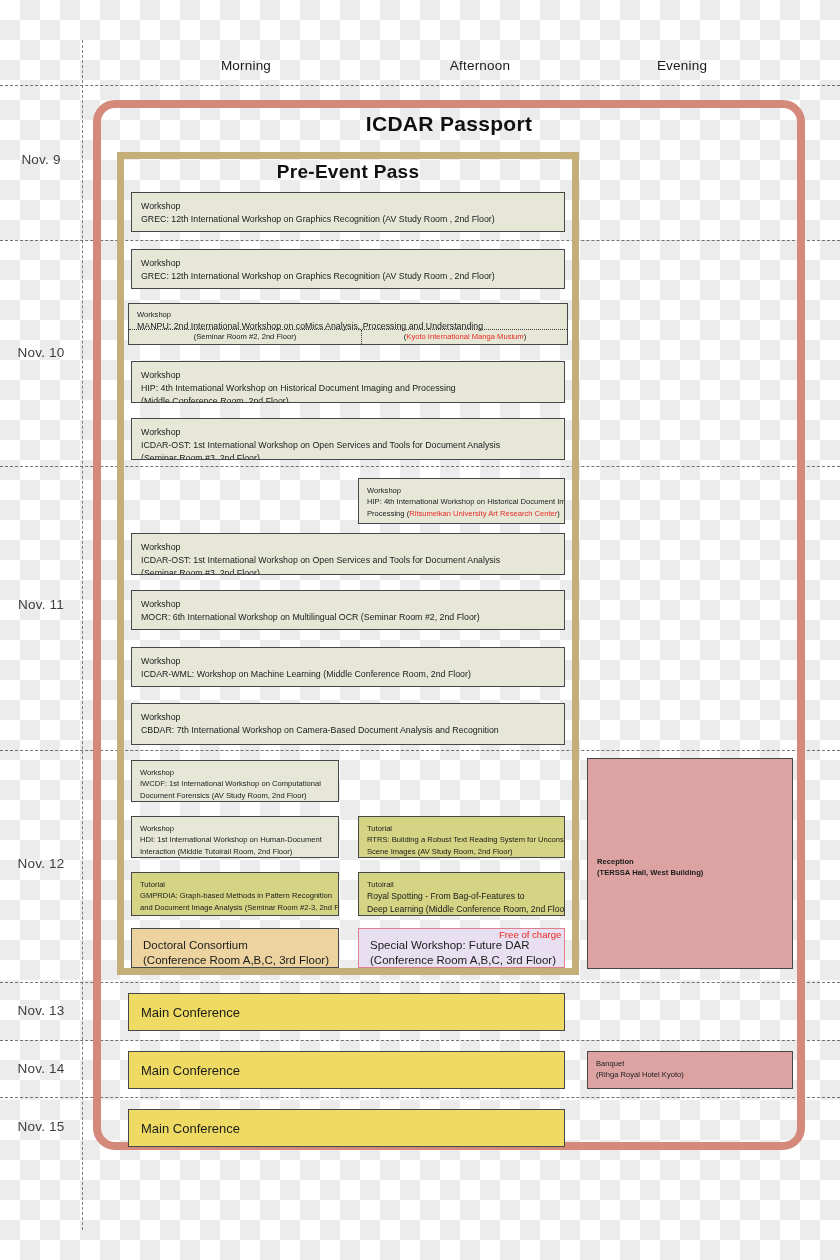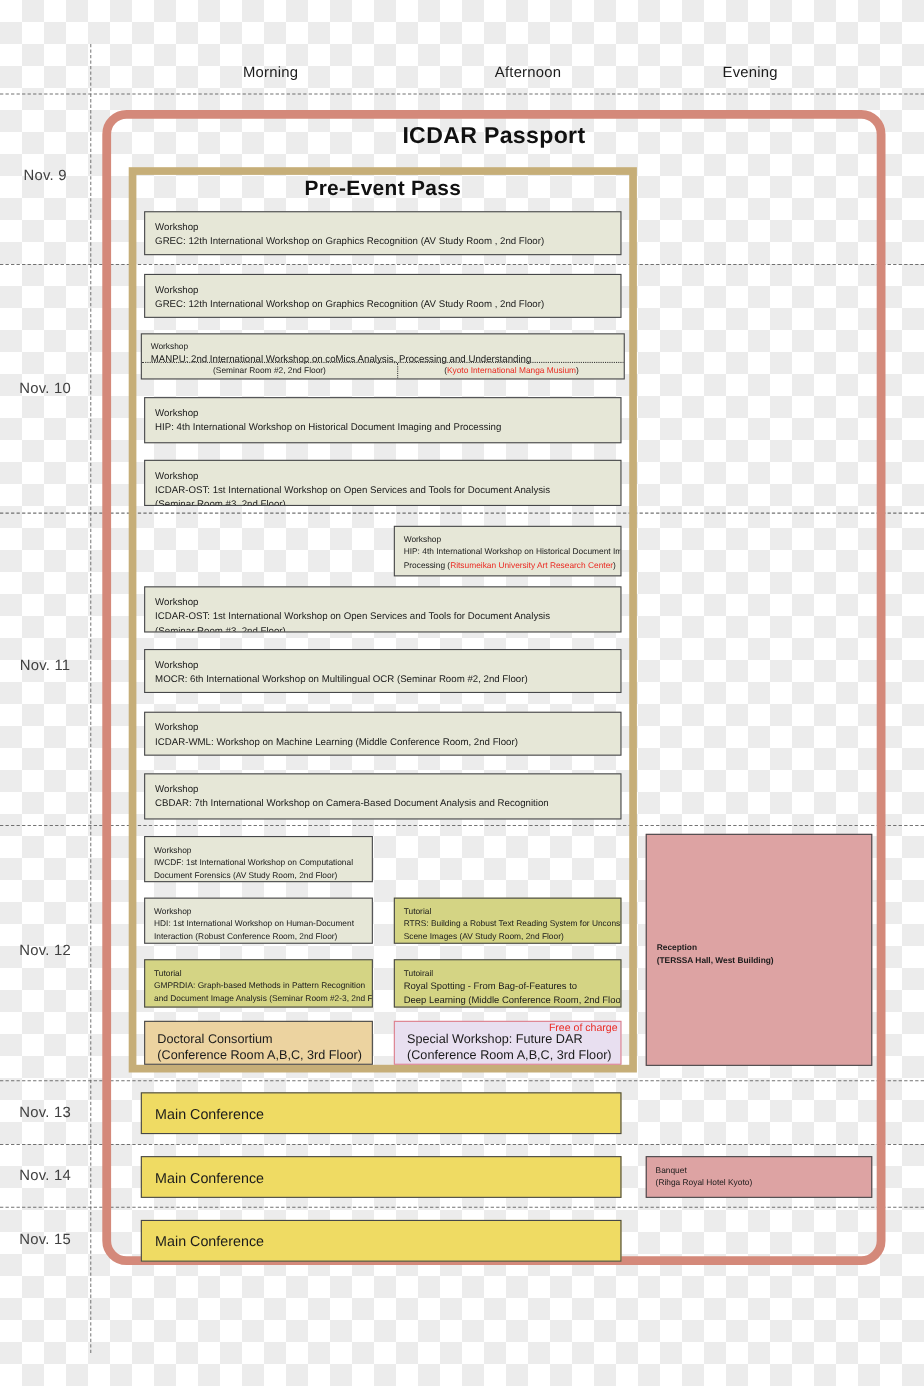--- a/index.html
+++ b/index.html
@@ -134,20 +134,21 @@
     </div>
     <div class="half" style="left:232px;width:208px;">
       <span>(</span><span class="red">Kyoto International Manga Musium</span><span>)</span>
     </div>
   </div>
 </div>
 
 <div class="box ws t-md" style="left:131px;top:361px;width:434px;height:42px;">
   <span class="ln">Workshop</span>
   <span class="ln">HIP: 4th International Workshop on Historical Document Imaging and Processing</span>
+  <span class="ln">(Middle Conference Room, 2nd Floor)</span>
 </div>
 
 <div class="box ws t-md" style="left:131px;top:418px;width:434px;height:42px;">
   <span class="ln">Workshop</span>
   <span class="ln">ICDAR-OST: 1st International Workshop on Open Services and Tools for Document Analysis</span>
   <span class="ln">(Seminar Room #3, 2nd Floor)</span>
 </div>
 
 <div class="box ws t-sm" style="left:358px;top:478px;width:207px;height:46px;">
   <span class="ln">Workshop</span>
@@ -178,21 +179,21 @@
 
 <div class="box ws t-sm" style="left:131px;top:760px;width:208px;height:42px;">
   <span class="ln">Workshop</span>
   <span class="ln">IWCDF: 1st International Workshop on Computational</span>
   <span class="ln">Document Forensics (AV Study Room, 2nd Floor)</span>
 </div>
 
 <div class="box ws t-sm" style="left:131px;top:816px;width:208px;height:42px;">
   <span class="ln">Workshop</span>
   <span class="ln">HDI: 1st International Workshop on Human-Document</span>
-  <span class="ln">Interaction (Robust Conference Room, 2nd Floor)</span>
+  <span class="ln">Interaction (Middle Tutoirail Room, 2nd Floor)</span>
 </div>
 
 <div class="box tut t-sm" style="left:358px;top:816px;width:207px;height:42px;">
   <span class="ln">Tutorial</span>
   <span class="ln">RTRS: Building a Robust Text Reading System for Unconstrained</span>
   <span class="ln">Scene Images (AV Study Room, 2nd Floor)</span>
 </div>
 
 <div class="box tut t-sm" style="left:131px;top:872px;width:208px;height:44px;">
   <span class="ln">Tutorial</span>

